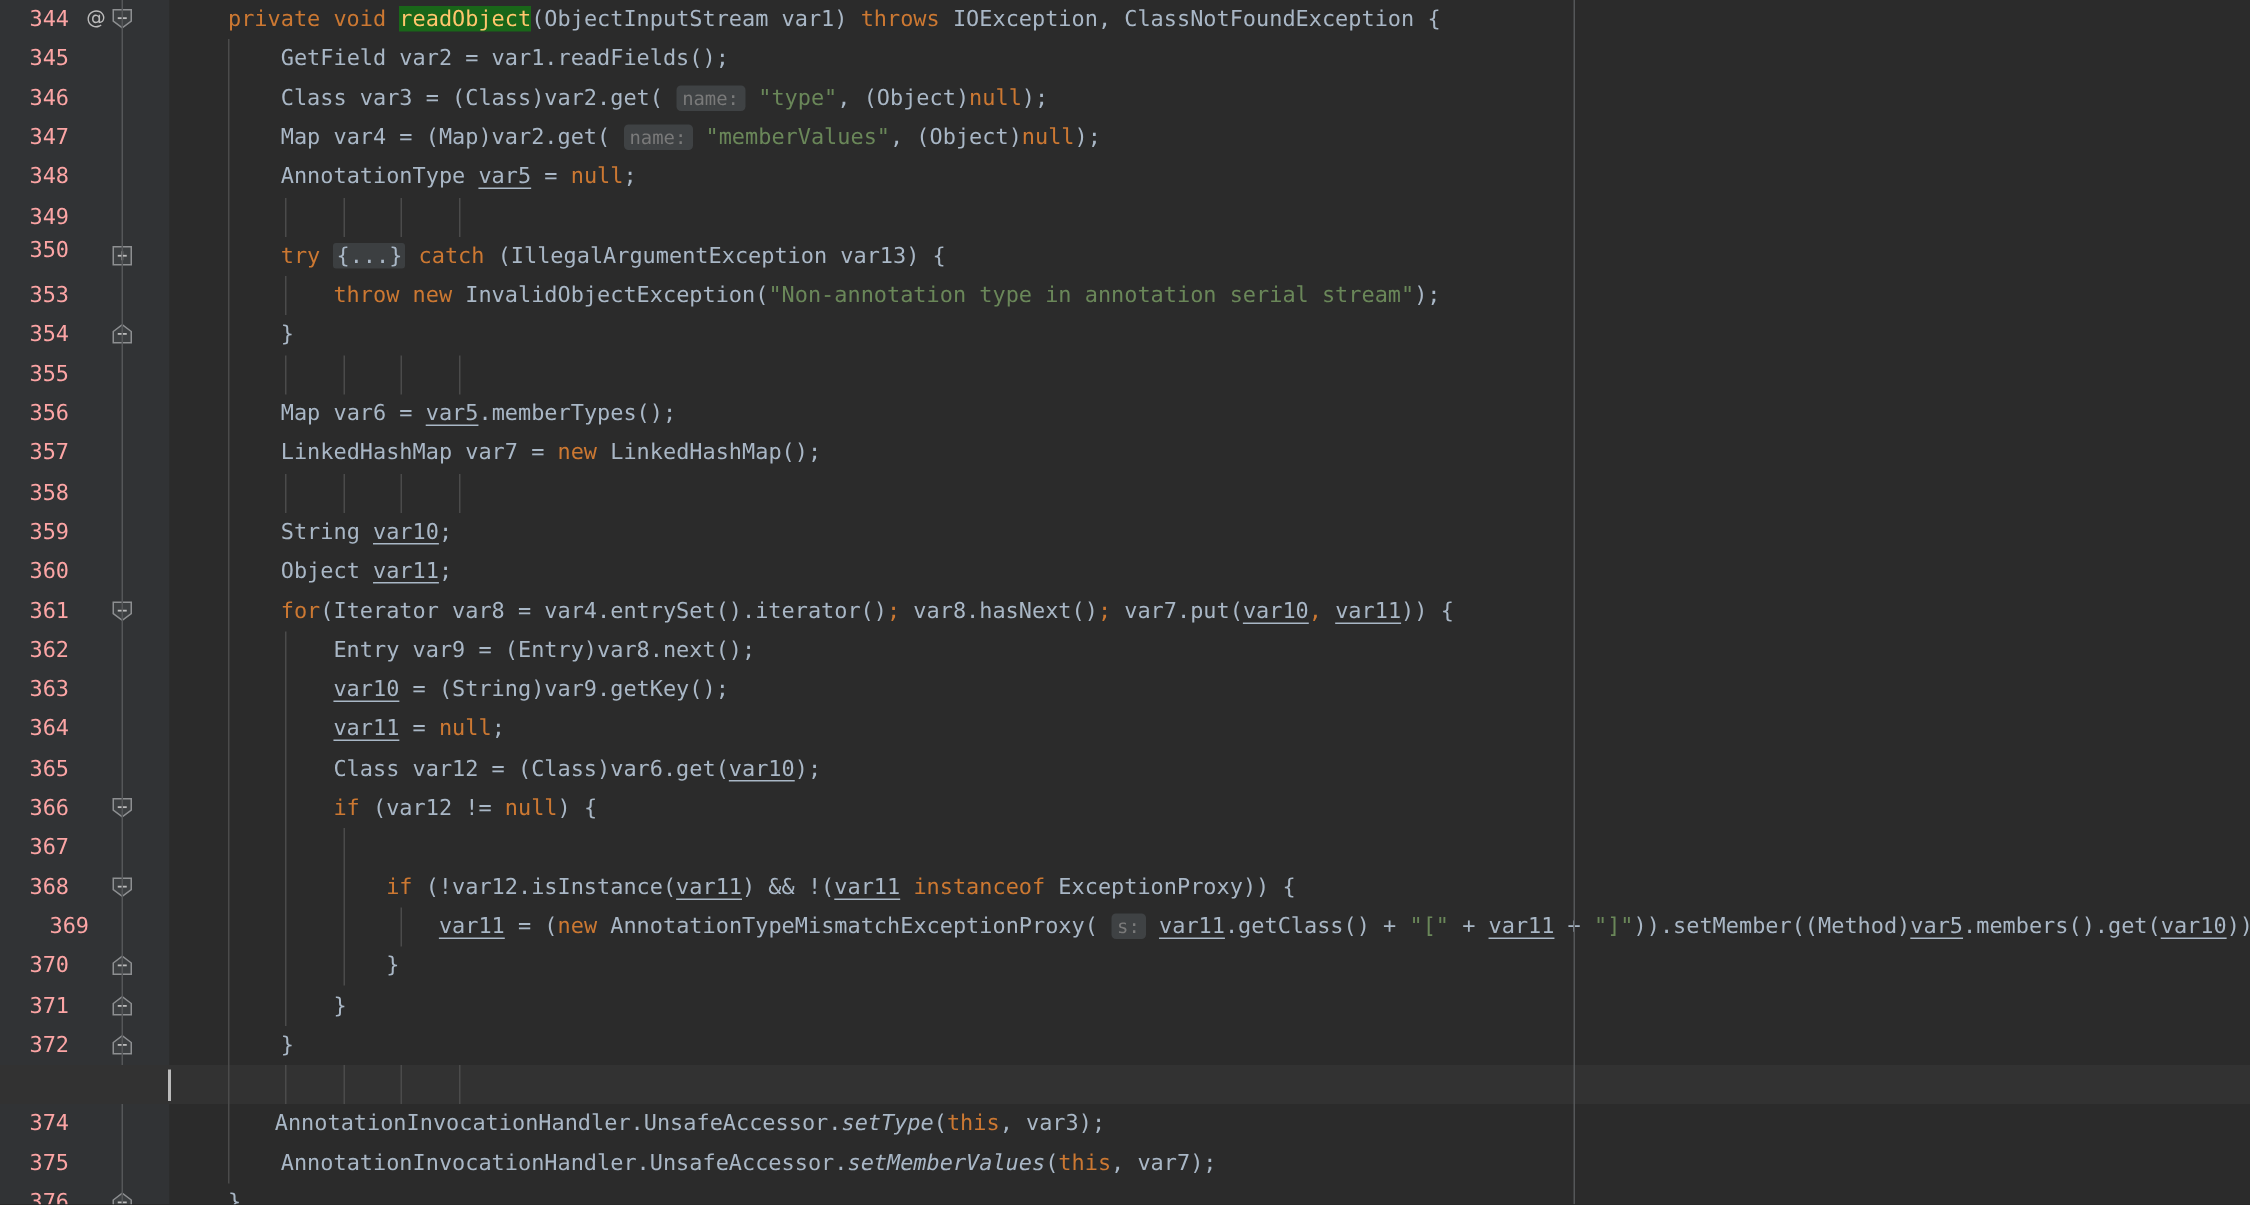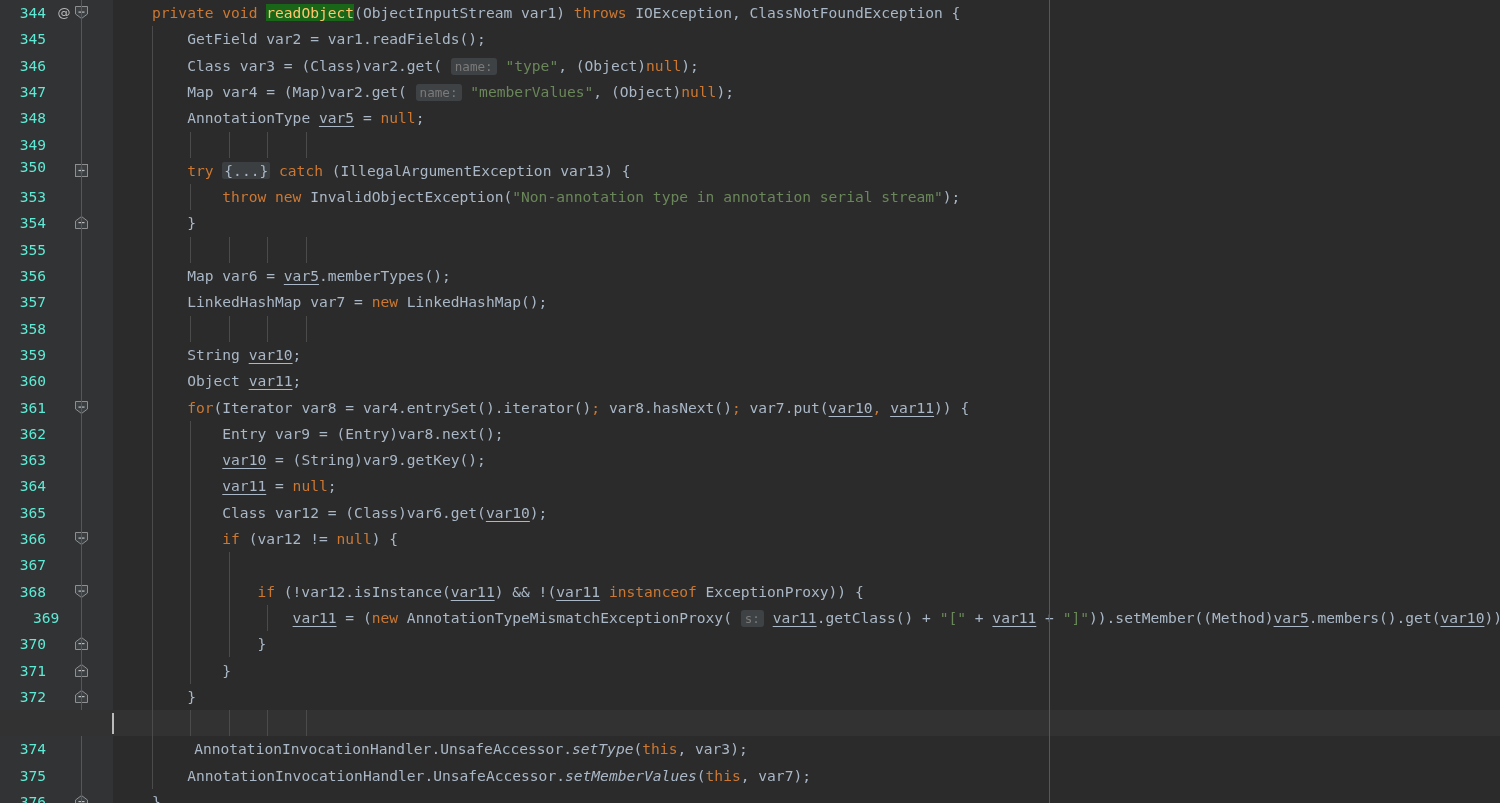--- a/index.html
+++ b/index.html
@@ -30,21 +30,21 @@
     left: 0; top: 0;
     width: 113px;
     height: 803px;
     background: #313335;
   }
   .ln {
     position: absolute;
     left: 0;
     width: 46px;
     text-align: right;
-    color: #5eead4;
+    color: #fca5a5;
     font-size: 14.6px;
     line-height: 26.3px;
     height: 26.3px;
     white-space: pre;
   }
   .ln.current { color: #a4a3a3; }
 
   .anno-icon {
     position: absolute;
     left: 56px;
@@ -281,21 +281,21 @@
       <div class="line" style="top: 447.1px; left: 0px;"><div class="line-bg"></div><span style="position: relative; left: 39px; display: inline-block;"><span>        </span><span class="underl">var10</span><span class="txt"> = (String)var9.getKey();</span></span></div>
       <div class="line" style="top: 473.4px; left: 0px; text-decoration: underline;"><div class="line-bg"></div><span style="position: relative; left: 39px; display: inline-block;"><span>        </span><span class="underl">var11</span><span class="txt"> = </span><span class="kw">null</span><span class="txt">;</span></span></div>
       <div class="line" style="top: 499.7px; left: 0px;"><div class="line-bg"></div><span style="position: relative; left: 39px; display: inline-block;"><span>        </span><span class="txt">Class var12 = (Class)var6.get(</span><span class="underl">var10</span><span class="txt">);</span></span></div>
       <div class="line" style="top: 526px; left: 0px;"><div class="line-bg"></div><span style="position: relative; left: 39px; display: inline-block;"><span>        </span><span class="kw">if </span><span class="txt">(var12 != </span><span class="kw">null</span><span class="txt">) {</span></span></div>
       <div class="line" style="top: 578.6px; left: 0px;"><div class="line-bg"></div><span style="position: relative; left: 39px; display: inline-block;"><span>            </span><span class="kw">if </span><span class="txt">(!var12.isInstance(</span><span class="underl">var11</span><span class="txt">) &amp;&amp; !(</span><span class="underl">var11</span><span class="txt"> </span><span class="kw">instanceof </span><span class="txt">ExceptionProxy)) {</span></span></div>
       <div class="line" style="top: 604.9px; left: 0px;"><div class="line-bg"></div><span style="position: relative; left: 39px; display: inline-block;"><span>                </span><span class="underl">var11</span><span class="txt"> = (</span><span class="kw">new </span><span class="txt">AnnotationTypeMismatchExceptionProxy( </span><span class="hint">s:</span><span class="txt"> </span><span class="underl">var11</span><span class="txt">.getClass() + </span><span class="str">"["</span><span class="txt"> + </span><span class="underl">var11</span><span class="txt"> + </span><span class="str">"]"</span><span class="txt">)).setMember((Method)</span><span class="underl">var5</span><span class="txt">.members().get(</span><span class="underl">var10</span><span class="txt">));</span></span></div>
       <div class="line" style="top: 631.2px; left: 0px;"><div class="line-bg"></div><span style="position: relative; left: 39px; display: inline-block;"><span>            </span><span class="txt">}</span></span></div>
       <div class="line" style="top: 657.5px; left: 0px;"><div class="line-bg"></div><span style="position: relative; left: 39px; display: inline-block;"><span>        </span><span class="txt">}</span></span></div>
       <div class="line" style="top: 683.8px; left: 0px;"><div class="line-bg"></div><span style="position: relative; left: 39px; display: inline-block;"><span>    </span><span class="txt">}</span></span></div>
       <div class="line caret-row" style="top: 710.1px; left: 0px;"><div class="line-bg"></div><span style="position: relative; left: 39px; display: inline-block;"><span></span></span></div>
-      <div class="line" style="top: 736.4px; left: 0px;"><div class="line-bg"></div><span style="position: relative; left: 46px; display: inline-block; text-align: center;"><span>    </span><span class="txt">AnnotationInvocationHandler.UnsafeAccessor.</span><span class="stat">setType</span><span class="txt">(</span><span class="kw">this</span><span class="txt">, var3);</span></span></div>
+      <div class="line" style="top: 736.4px; left: 0px;"><div class="line-bg"></div><span style="position: relative; left: 35px; display: inline-block; text-align: center;"><span>    </span><span class="txt">AnnotationInvocationHandler.UnsafeAccessor.</span><span class="stat">setType</span><span class="txt">(</span><span class="kw">this</span><span class="txt">, var3);</span></span></div>
       <div class="line" style="top: 762.7px; left: 0px;"><div class="line-bg"></div><span style="position: relative; left: 39px; display: inline-block;"><span>    </span><span class="txt">AnnotationInvocationHandler.UnsafeAccessor.</span><span class="stat">setMemberValues</span><span class="txt">(</span><span class="kw">this</span><span class="txt">, var7);</span></span></div>
       <div class="line" style="top: 789px; left: 0px;"><div class="line-bg"></div><span style="position: relative; left: 39px; display: inline-block;"><span></span><span class="txt">}</span></span></div>
       <div class="iguide" style="left: 39px; top: 26.3px; height: 762.7px;"></div>
       <div class="iguide" style="left: 77.48px; top: 131.5px; height: 26.3px;"></div>
       <div class="iguide" style="left: 77.48px; top: 184.1px; height: 26.3px;"></div>
       <div class="iguide" style="left: 77.48px; top: 236.7px; height: 26.3px;"></div>
       <div class="iguide" style="left: 77.48px; top: 315.6px; height: 26.3px;"></div>
       <div class="iguide" style="left: 77.48px; top: 420.8px; height: 263px;"></div>
       <div class="iguide" style="left: 77.48px; top: 710.1px; height: 26.3px;"></div>
       <div class="iguide" style="left: 115.96px; top: 131.5px; height: 26.3px;"></div>

